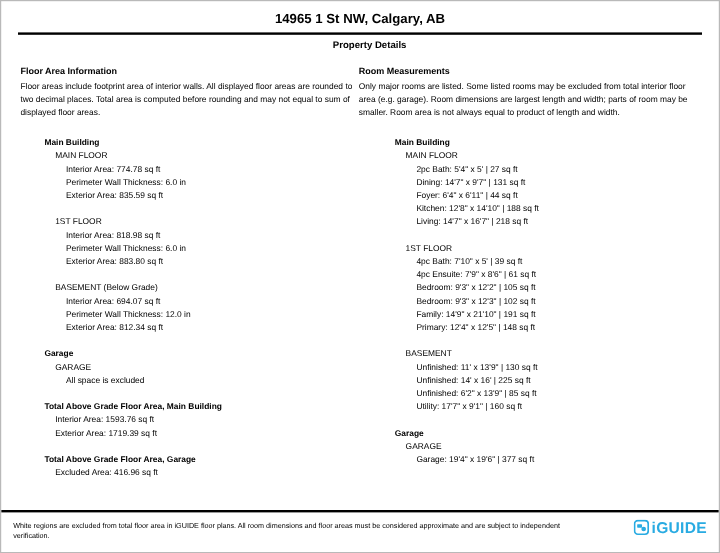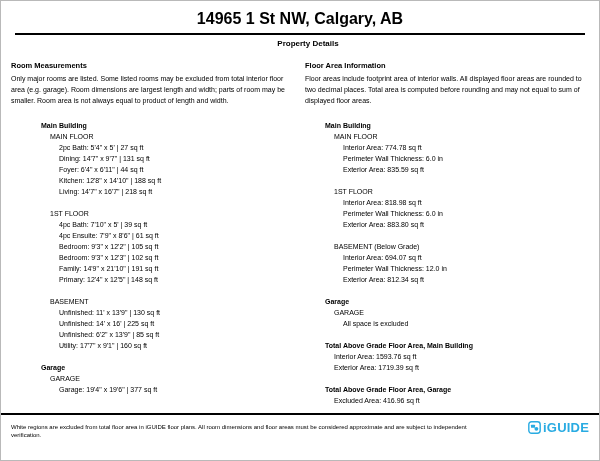--- a/index.html
+++ b/index.html
@@ -9,21 +9,21 @@
     height: 461px;
     box-sizing: border-box;
     border: 1px solid #b9b9b9;
     background: #ffffff;
     color: #000000;
     font-family: "Liberation Sans", sans-serif;
     overflow: hidden;
   }
   
   .header { text-align: center; padding-top: 9px; }
-  .title { font-size: 16px; font-weight: bold; }
+  .title { font-size: 11px; font-weight: bold; }
   .rule { height: 2px; background: #000; margin: 5px 14px 4px 14px; }
   .subtitle { font-size: 8px; font-weight: bold; padding-left: 16px; }
   
   .content { display: flex; padding: 13px 12px 0 10px; }
   .col { width: 50%; box-sizing: border-box; }
   .col-left { padding-right: 12px; }
   .col-right { padding-left: 6px; }
   .col-heading { font-size: 7.5px; font-weight: bold; margin-bottom: 3px; }
   .col-desc { font-size: 7px; line-height: 11px; margin: 0; }
   .blocks { margin-top: 14px; font-size: 7px; line-height: 11px; }
@@ -32,21 +32,21 @@
   .block { margin-top: 11px; }
   .block:first-child { margin-top: 0; }
   .block-title { font-weight: bold; }
   .section { margin-top: 11px; margin-left: 9px; }
   .block-title + .section { margin-top: 0; }
   .section.no-name { margin-left: 0; }
   .line { margin-left: 9px; }
   
   .footer {
     position: absolute;
-    left: 0; right: 0; top: 412px;
+    left: 0; right: 0; top: 424px;
     border-top: 2px solid #000;
     padding: 5px 10px 0 10px;
     display: flex;
     justify-content: space-between;
     align-items: flex-start;
   }
   .disclaimer { font-size: 6px; line-height: 8px; max-width: 470px; padding-top: 3px; }
   .logo { display: flex; align-items: center; gap: 2px; }
   .logo-icon svg { display: block; }
   .logo-text { font-size: 13px; font-weight: bold; letter-spacing: 0.2px; }
@@ -56,61 +56,20 @@
 
 <div class="page">
 
   <header class="header">
     <div class="title">14965 1 St NW, Calgary, AB</div>
     <div class="rule"></div>
     <div class="subtitle">Property Details</div>
   </header>
 
   <main class="content">
-
-    <section class="col col-left">
-      <div class="col-heading">Room Measurements</div>
-      <p class="col-desc">Only major rooms are listed. Some listed rooms may be excluded from total interior floor area (e.g. garage). Room dimensions are largest length and width; parts of room may be smaller. Room area is not always equal to product of length and width.</p>
-      <div class="blocks blocks-left" id="left-blocks">
-          <div class="block">
-            <div class="block-title">Main Building</div>
-            <div class="section">
-              <div class="section-name">MAIN FLOOR</div>
-              <div class="line">2pc Bath: 5'4" x 5' | 27 sq ft</div>
-              <div class="line">Dining: 14'7" x 9'7" | 131 sq ft</div>
-              <div class="line">Foyer: 6'4" x 6'11" | 44 sq ft</div>
-              <div class="line">Kitchen: 12'8" x 14'10" | 188 sq ft</div>
-              <div class="line">Living: 14'7" x 16'7" | 218 sq ft</div>
-            </div>
-            <div class="section">
-              <div class="section-name">1ST FLOOR</div>
-              <div class="line">4pc Bath: 7'10" x 5' | 39 sq ft</div>
-              <div class="line">4pc Ensuite: 7'9" x 8'6" | 61 sq ft</div>
-              <div class="line">Bedroom: 9'3" x 12'2" | 105 sq ft</div>
-              <div class="line">Bedroom: 9'3" x 12'3" | 102 sq ft</div>
-              <div class="line">Family: 14'9" x 21'10" | 191 sq ft</div>
-              <div class="line">Primary: 12'4" x 12'5" | 148 sq ft</div>
-            </div>
-            <div class="section">
-              <div class="section-name">BASEMENT</div>
-              <div class="line">Unfinished: 11' x 13'9" | 130 sq ft</div>
-              <div class="line">Unfinished: 14' x 16' | 225 sq ft</div>
-              <div class="line">Unfinished: 6'2" x 13'9" | 85 sq ft</div>
-              <div class="line">Utility: 17'7" x 9'1" | 160 sq ft</div>
-            </div>
-          </div>
-          <div class="block">
-            <div class="block-title">Garage</div>
-            <div class="section">
-              <div class="section-name">GARAGE</div>
-              <div class="line">Garage: 19'4" x 19'6" | 377 sq ft</div>
-            </div>
-          </div>
-        </div>
-    </section>
 
     <section class="col col-right">
       <div class="col-heading">Floor Area Information</div>
       <p class="col-desc">Floor areas include footprint area of interior walls. All displayed floor areas are rounded to two decimal places. Total area is computed before rounding and may not equal to sum of displayed floor areas.</p>
       <div class="blocks blocks-right" id="right-blocks">
           <div class="block">
             <div class="block-title">Main Building</div>
             <div class="section">
               <div class="section-name">MAIN FLOOR</div>
               <div class="line">Interior Area: 774.78 sq ft</div>
@@ -146,20 +105,61 @@
           </div>
           <div class="block">
             <div class="block-title">Total Above Grade Floor Area, Garage</div>
             <div class="section no-name">
               <div class="line">Excluded Area: 416.96 sq ft</div>
             </div>
           </div>
         </div>
     </section>
 
+    <section class="col col-left">
+      <div class="col-heading">Room Measurements</div>
+      <p class="col-desc">Only major rooms are listed. Some listed rooms may be excluded from total interior floor area (e.g. garage). Room dimensions are largest length and width; parts of room may be smaller. Room area is not always equal to product of length and width.</p>
+      <div class="blocks blocks-left" id="left-blocks">
+          <div class="block">
+            <div class="block-title">Main Building</div>
+            <div class="section">
+              <div class="section-name">MAIN FLOOR</div>
+              <div class="line">2pc Bath: 5'4" x 5' | 27 sq ft</div>
+              <div class="line">Dining: 14'7" x 9'7" | 131 sq ft</div>
+              <div class="line">Foyer: 6'4" x 6'11" | 44 sq ft</div>
+              <div class="line">Kitchen: 12'8" x 14'10" | 188 sq ft</div>
+              <div class="line">Living: 14'7" x 16'7" | 218 sq ft</div>
+            </div>
+            <div class="section">
+              <div class="section-name">1ST FLOOR</div>
+              <div class="line">4pc Bath: 7'10" x 5' | 39 sq ft</div>
+              <div class="line">4pc Ensuite: 7'9" x 8'6" | 61 sq ft</div>
+              <div class="line">Bedroom: 9'3" x 12'2" | 105 sq ft</div>
+              <div class="line">Bedroom: 9'3" x 12'3" | 102 sq ft</div>
+              <div class="line">Family: 14'9" x 21'10" | 191 sq ft</div>
+              <div class="line">Primary: 12'4" x 12'5" | 148 sq ft</div>
+            </div>
+            <div class="section">
+              <div class="section-name">BASEMENT</div>
+              <div class="line">Unfinished: 11' x 13'9" | 130 sq ft</div>
+              <div class="line">Unfinished: 14' x 16' | 225 sq ft</div>
+              <div class="line">Unfinished: 6'2" x 13'9" | 85 sq ft</div>
+              <div class="line">Utility: 17'7" x 9'1" | 160 sq ft</div>
+            </div>
+          </div>
+          <div class="block">
+            <div class="block-title">Garage</div>
+            <div class="section">
+              <div class="section-name">GARAGE</div>
+              <div class="line">Garage: 19'4" x 19'6" | 377 sq ft</div>
+            </div>
+          </div>
+        </div>
+    </section>
+
   </main>
 
   <footer class="footer">
     <div class="disclaimer">White regions are excluded from total floor area in iGUIDE floor plans. All room dimensions and floor areas must be considered approximate and are subject to independent verification.</div>
     <div class="logo" style="color: rgb(41, 171, 226);">
       <span class="logo-icon">
         <svg width="13" height="13" viewBox="0 0 24 24" aria-hidden="true">
           <rect x="1.5" y="1.5" width="21" height="21" rx="5" fill="none" stroke="currentColor" stroke-width="2.6"></rect>
           <rect x="5.5" y="7" width="7.5" height="5.5" rx="1" fill="currentColor"></rect>
           <circle cx="15.5" cy="14.5" r="3.6" fill="currentColor"></circle>

